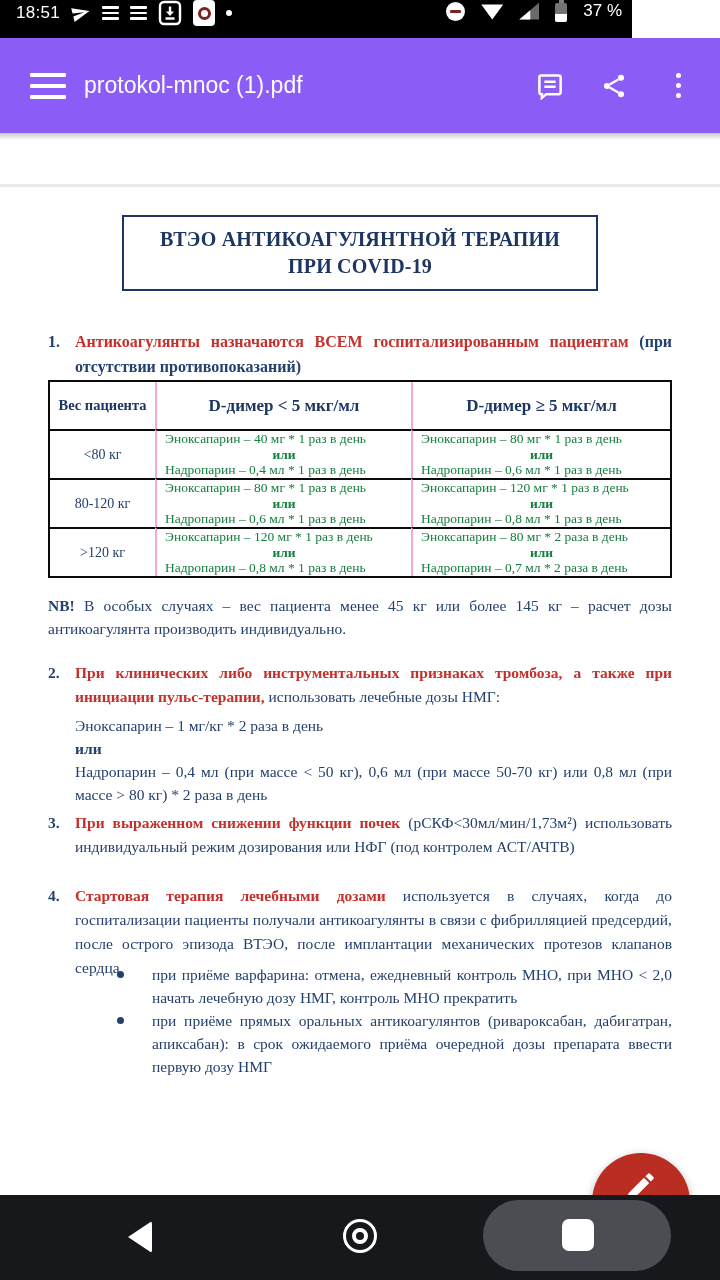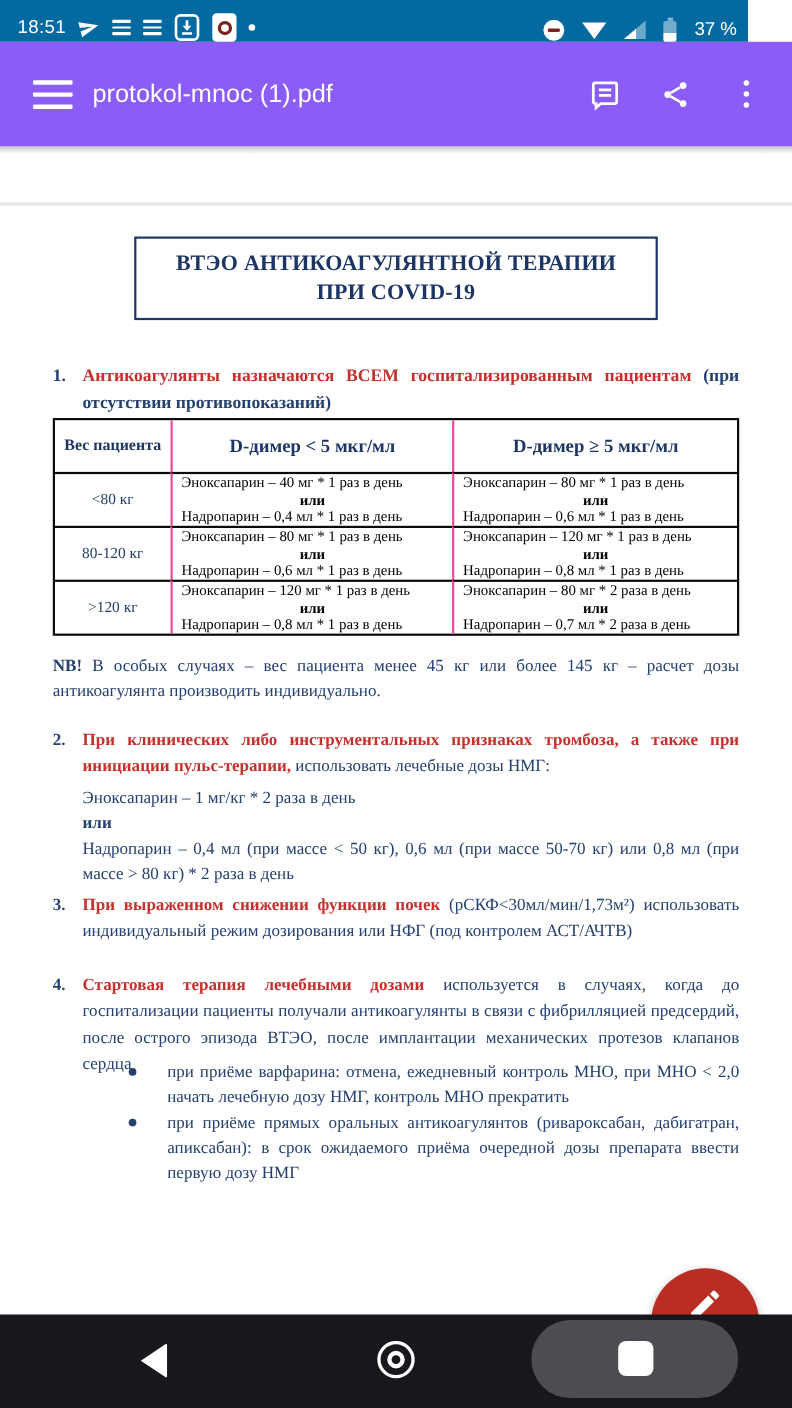--- a/index.html
+++ b/index.html
@@ -1,20 +1,20 @@
 <!DOCTYPE html>
 <html><head>
 <meta charset="utf-8">
 <style>
   * { margin:0; padding:0; box-sizing:border-box; }
   html,body { width:720px; height:1280px; }
   body { position:relative; overflow:hidden; background:#ffffff; font-family:"Liberation Sans", sans-serif; }
 
   
-  .status-bar { position:absolute; top:0; left:0; width:680px; height:38px; background:#0369a1; display:flex; align-items:flex-end; justify-content:space-between; padding:0 10px 0 16px; z-index:40; }
+  .status-bar { position:absolute; top:0; left:0; width:632px; height:38px; background:#000000; display:flex; align-items:flex-start; justify-content:space-between; padding:0 10px 0 16px; z-index:40; }
   .sb-left { display:flex; align-items:center; gap:11px; }
   .sb-right { display:flex; align-items:center; gap:16px; }
   .sb-time { color:#fff; font-size:17px; letter-spacing:.3px; }
   .sb-pct { color:#fff; font-size:17px; }
   .sb-ic { display:flex; align-items:center; justify-content:center; }
   .bars-ic { display:flex; flex-direction:column; gap:3px; }
   .bars-ic i { display:block; width:17px; height:2.6px; background:#fff; border-radius:1px; }
   .rec-ic { width:22px; height:26px; background:#fff; border-radius:4px; display:flex; align-items:center; justify-content:center; }
   .rec-ic i { display:block; width:13px; height:13px; border:3.5px solid #7d231d; border-radius:50%; }
   .dot-ic { width:6px; height:6px; background:#fff; border-radius:50%; }
@@ -54,28 +54,28 @@
 
   .item { position:absolute; left:48px; width:624px; }
   .item .num { position:absolute; left:0; top:0; font-weight:bold; color:#24406e; }
   .item .body { margin-left:27px; text-align:justify; }
 
   .item1 { top:196px; font-size:16px; line-height:25px; }
   .item1 .body { font-weight:bold; }
 
   
   .tbl { position:absolute; top:247px; left:48px; width:624px; border:2px solid #0a0a0a; display:grid; grid-template-columns:105px 256px 1fr; background:#fff; }
-  .tbl > div { border-left:2px solid #ec4899; border-top:2px solid #0a0a0a; }
+  .tbl > div { border-left:2px solid #f9a8d4; border-top:2px solid #0a0a0a; }
   .tbl > div:nth-child(3n+1) { border-left:none; }
   .tbl > div:nth-child(-n+3) { border-top:none; }
   .hcell { height:47px; display:flex; align-items:center; justify-content:center; font-weight:bold; color:#1d3563; }
   .hcell.small { font-size:14.5px; }
   .hcell.big { font-size:17px; }
   .wcell { height:49px; display:flex; align-items:center; justify-content:center; font-size:14px; color:#24406e; }
-  .dcell { height:49px; padding:2px 0 2px 8px; display:flex; flex-direction:column; justify-content:center; font-size:13.5px; line-height:15.5px; color:#000000; }
+  .dcell { height:49px; padding:2px 0 2px 8px; display:flex; flex-direction:column; justify-content:center; font-size:13.5px; line-height:15.5px; color:#15803d; }
   .dcell .or { text-align:center; font-weight:bold; padding-right:8px; }
 
   .nb { position:absolute; top:461px; left:48px; width:624px; font-size:15.5px; line-height:23px; text-align:justify; }
 
   .item2 { top:528px; font-size:15.5px; line-height:24px; }
   .item2 .lead { font-weight:bold; }
   .doses { position:absolute; top:581px; left:75px; width:597px; font-size:15.5px; line-height:23px; }
   .doses .d2 { text-align:justify; }
 
   .item3 { top:678px; font-size:15.5px; line-height:24px; }

